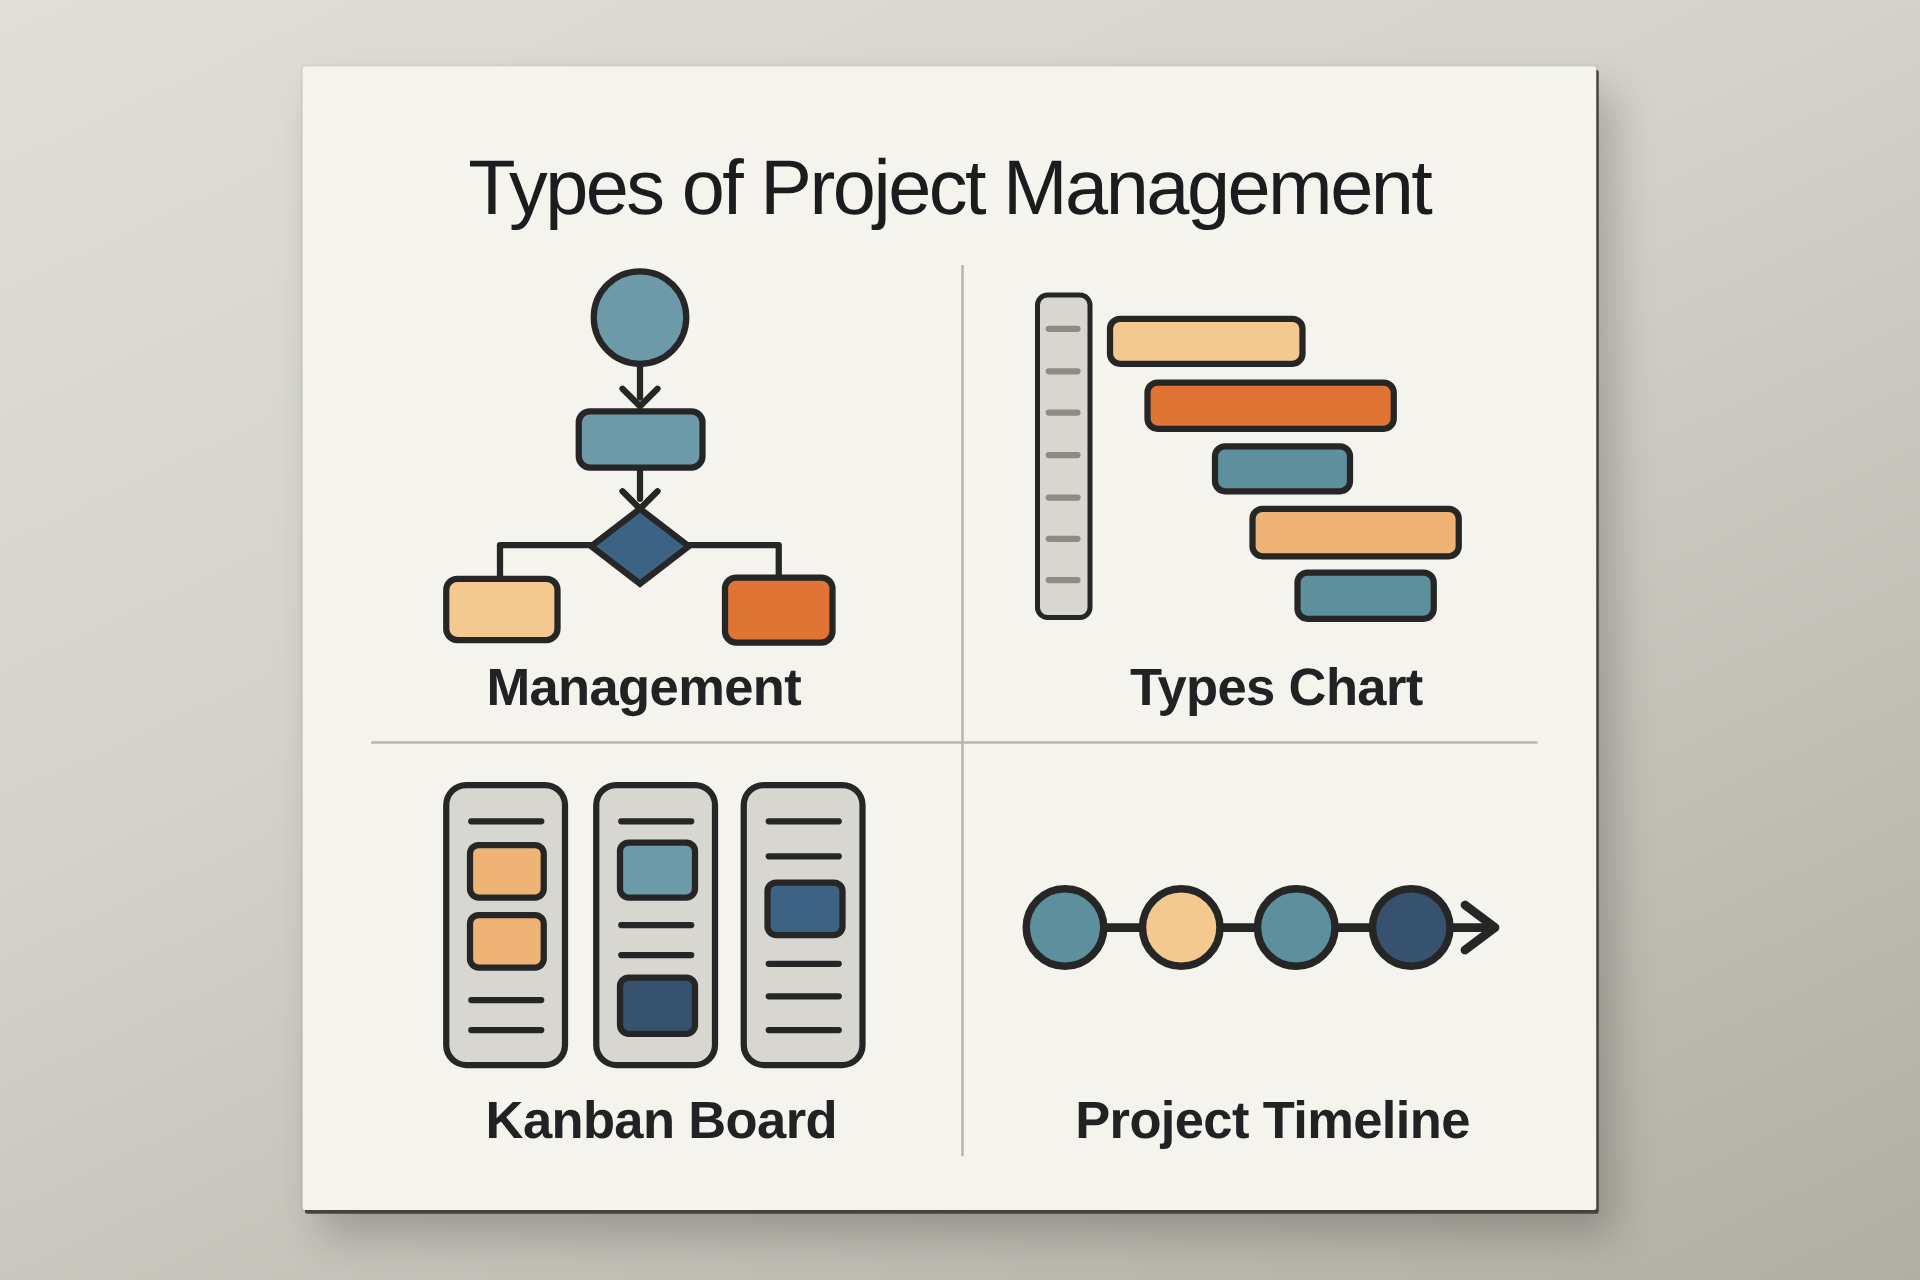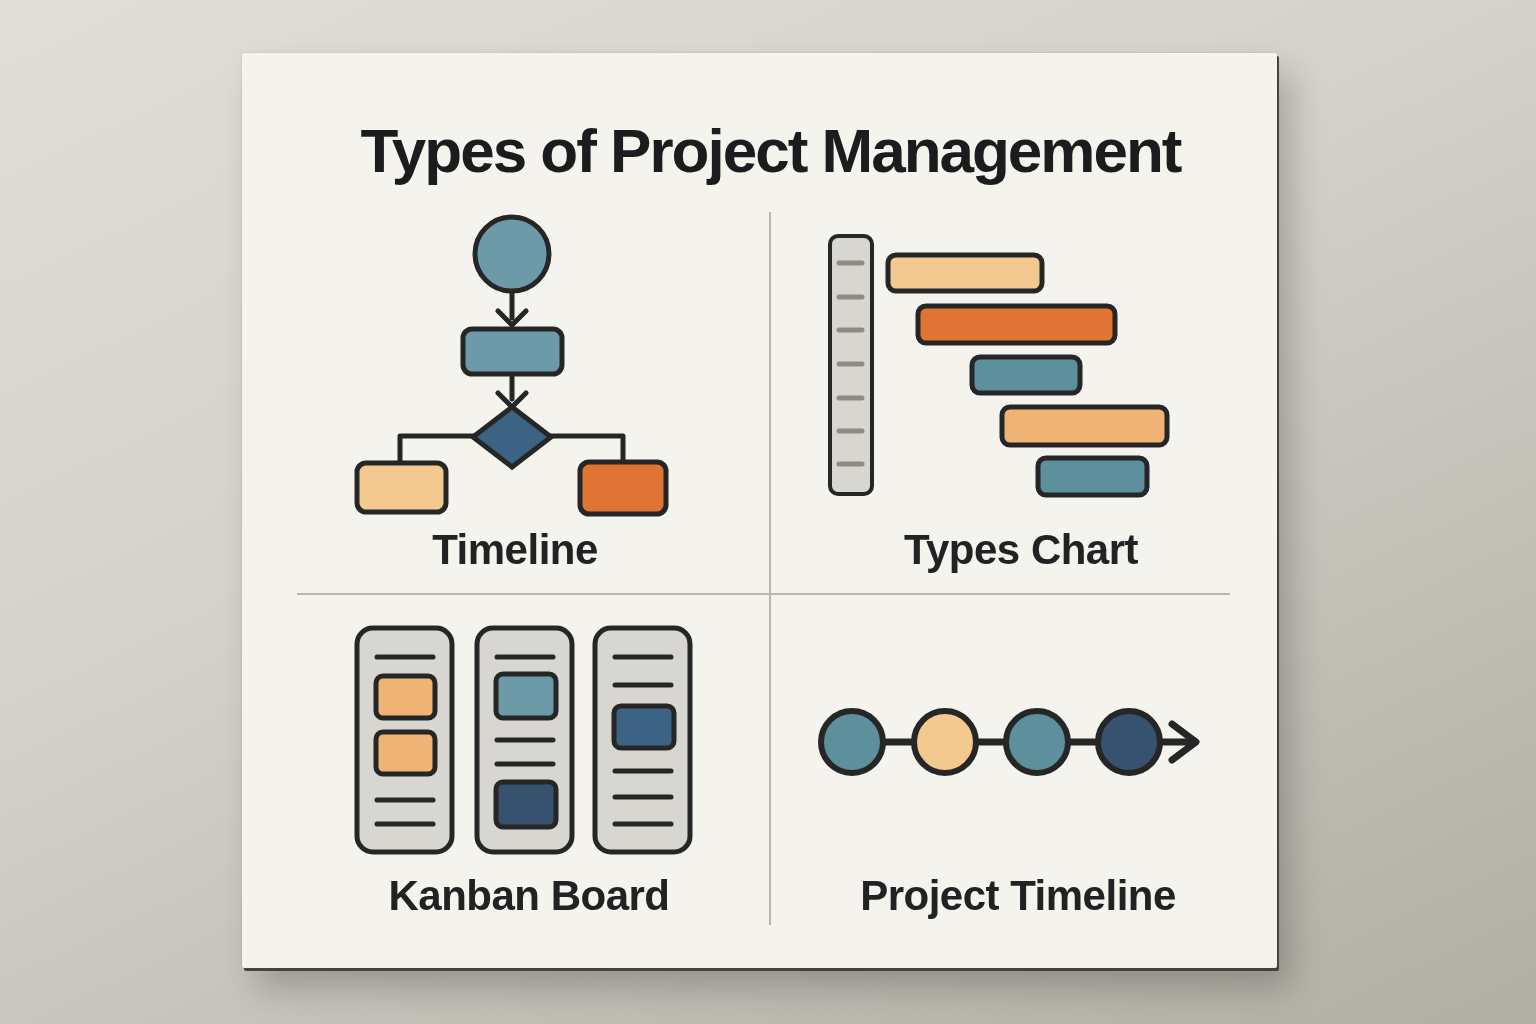--- a/index.html
+++ b/index.html
@@ -9,21 +9,21 @@
     font-family:"Liberation Sans","DejaVu Sans",sans-serif;
     position:relative;
   }
   .card{
     position:absolute;left:242px;top:53px;width:1035px;height:915px;
     background:#f4f3ee;border-radius:2px;
     box-shadow:2px 3px 0 0 #45433d, 14px 20px 34px rgba(0,0,0,0.22), 0 0 2px rgba(0,0,0,0.15);
   }
   .title{
     position:absolute;left:0;top:62px;width:100%;text-align:center;
-    font-size:62px;font-weight:700;letter-spacing:-2px;color:#1c1c1e;margin:0;padding-left:11px;
+    font-size:62px;font-weight:400;letter-spacing:-2px;color:#1c1c1e;margin:0;
   }
   .divider{position:absolute;background:#b7b5af;}
   .divider-v{left:527px;top:159px;width:2px;height:713px;}
   .divider-h{left:55px;top:540px;width:933px;height:2px;}
   .icon-svg{position:absolute;overflow:visible;}
   .svg-flowchart{left:108px;top:157px;}
   .svg-gantt{left:578px;top:177px;}
   .svg-kanban{left:108px;top:567px;}
   .svg-timeline{left:573px;top:647px;}
   .ol{stroke:#262626;}
@@ -113,18 +113,18 @@
     <g class="nofill ol w7 roundcap">
       <line x1="852" y1="742" x2="1188" y2="742"></line>
       <polyline points="1172,724 1196,742 1172,760"></polyline>
     </g>
     <circle cx="852" cy="742" r="31" class="ol w6" fill="#5d8f9d"></circle>
     <circle cx="945" cy="742" r="31" class="ol w6" fill="#f3c98f"></circle>
     <circle cx="1037" cy="742" r="31" class="ol w6" fill="#5d8f9d"></circle>
     <circle cx="1129" cy="742" r="31" class="ol w6" fill="#37526f"></circle>
   </svg>
 
-  <div class="quad-label label-flowchart">Timeline</div>
+  <div class="quad-label label-flowchart">Management</div>
   <div class="quad-label label-gantt">Types Chart</div>
   <div class="quad-label label-timeline">Project Timeline</div>
   <div class="quad-label label-kanban">Kanban Board</div>
 
 </div>
 
 </body></html>

